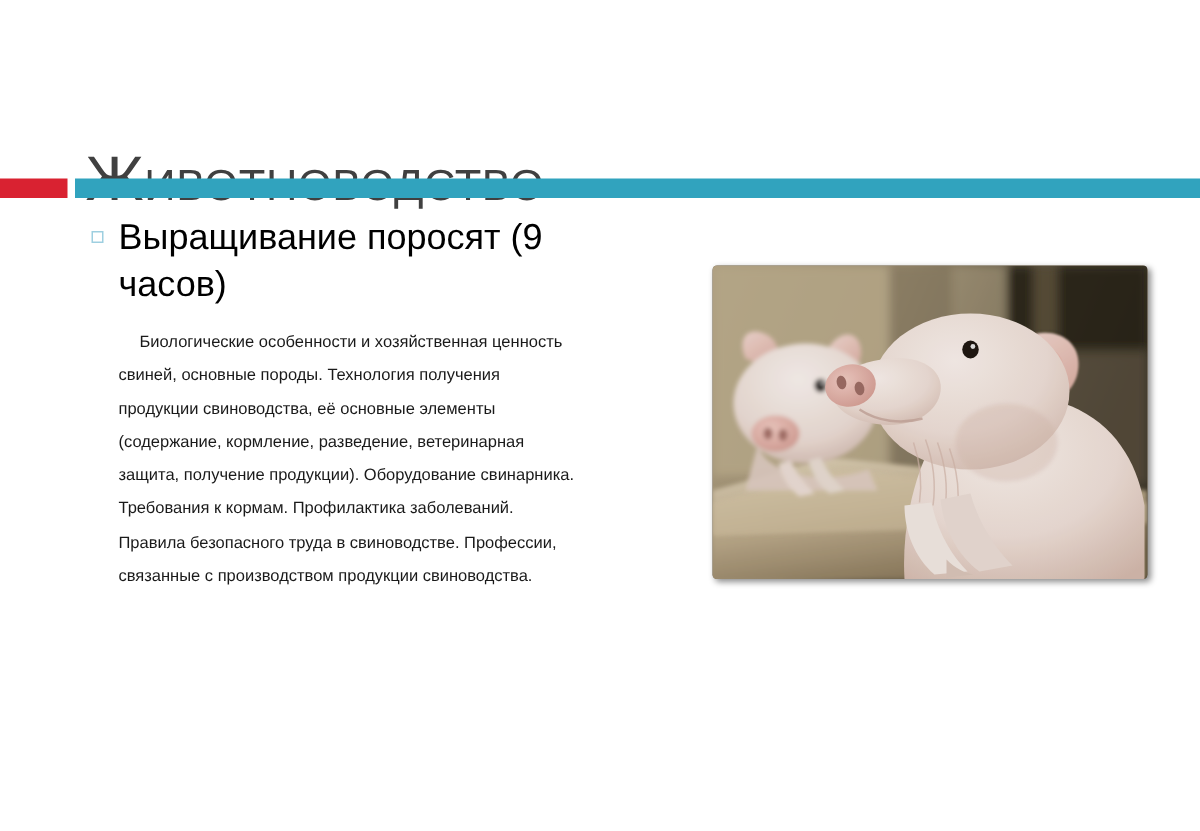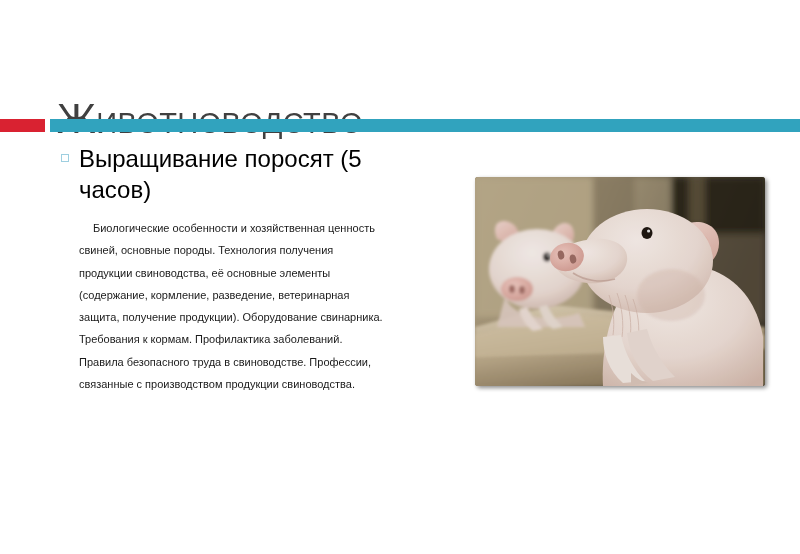--- a/index.html
+++ b/index.html
@@ -133,21 +133,21 @@
 
   <div id="title-rule">
     <div id="rule-red"></div>
     <div id="rule-teal"></div>
   </div>
 
   <div id="content">
 
     <div class="bullet-row">
       <span class="bullet-marker"></span>
-      <div id="heading-text">Выращивание поросят (5 часов)</div>
+      <div id="heading-text">Выращивание поросят (9 часов)</div>
     </div>
 
     <p id="paragraph-text">Биологические особенности и хозяйственная ценность свиней, основные породы. Технология получения продукции свиноводства, её основные элементы (содержание, кормление, разведение, ветеринарная защита, получение продукции). Оборудование свинарника. Требования к кормам. Профилактика заболеваний. Правила безопасного труда в свиноводстве. Профессии, связанные с производством продукции свиноводства.</p>
 
   </div>
 
   <div id="photo-frame">
     <svg viewBox="0 0 290 209" preserveAspectRatio="xMidYMid slice">
       <defs>
         <linearGradient id="wallG" x1="0" y1="0" x2="1" y2="0.3">

